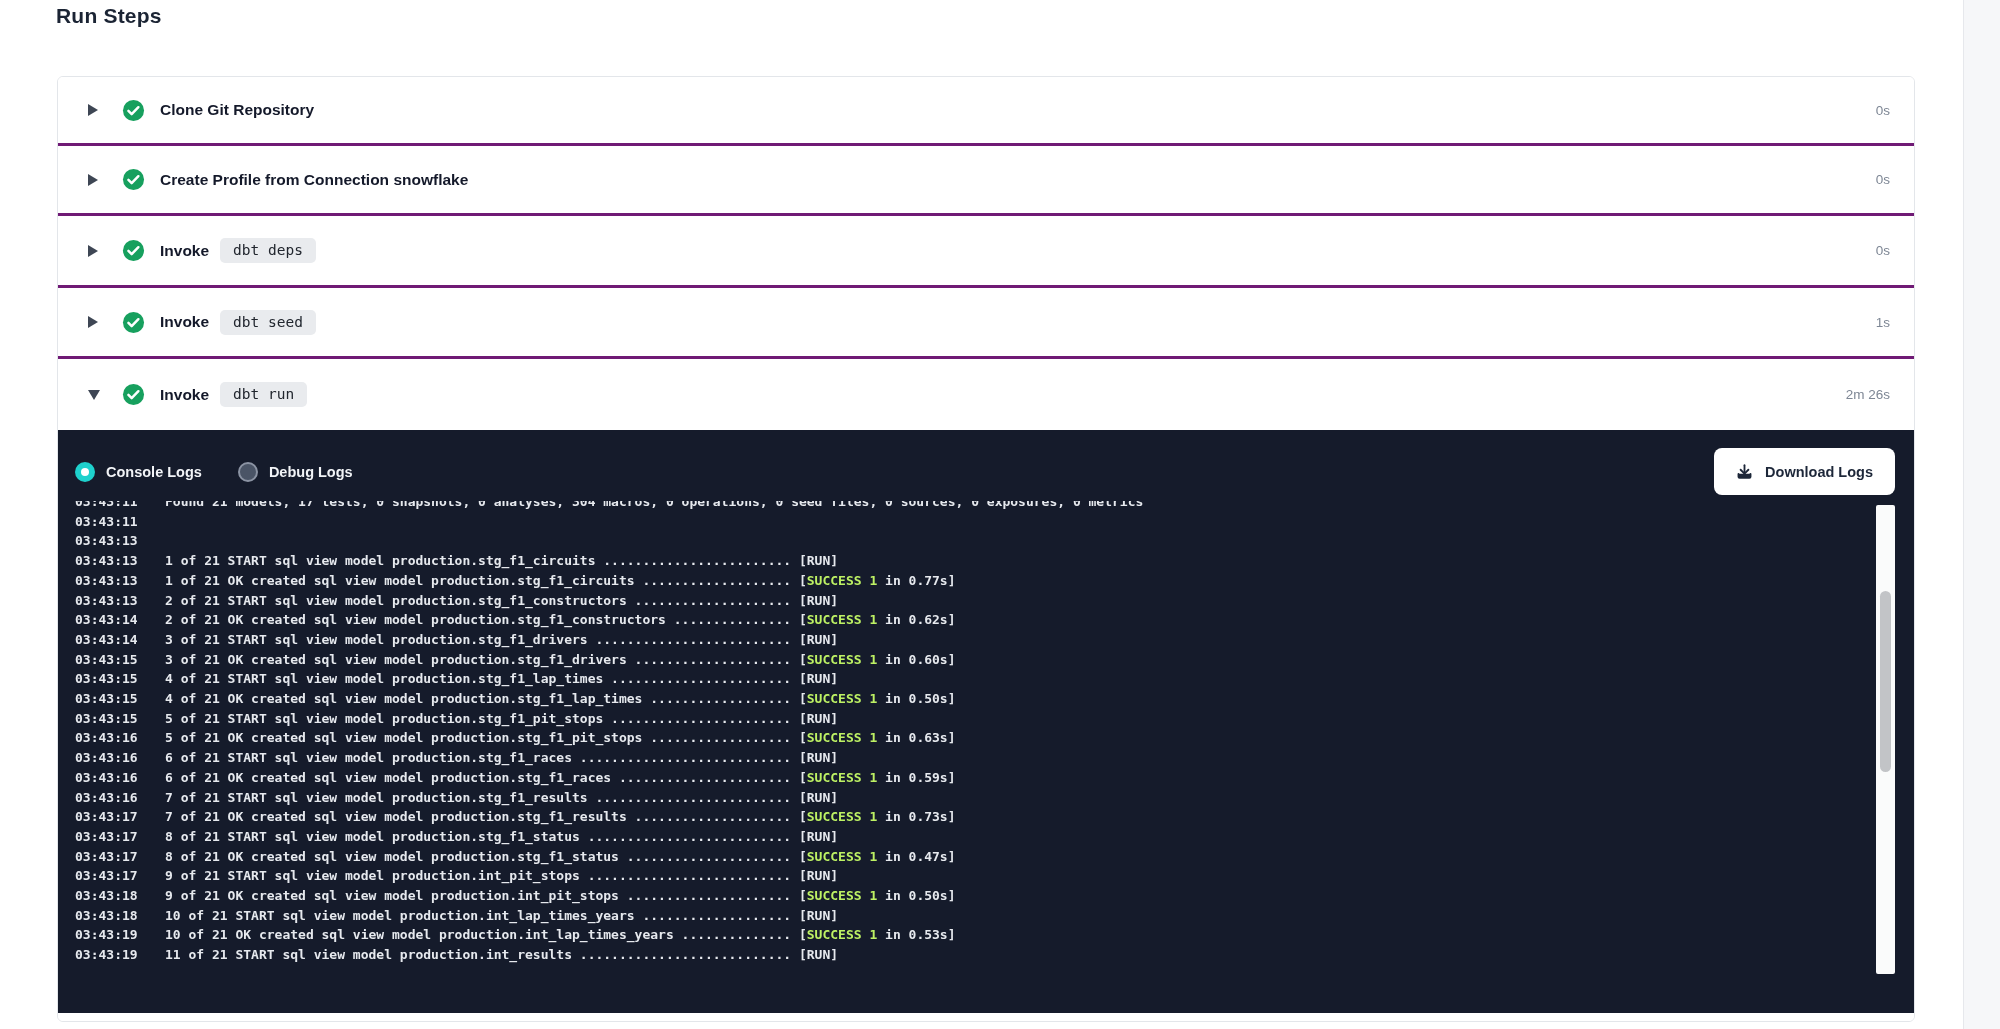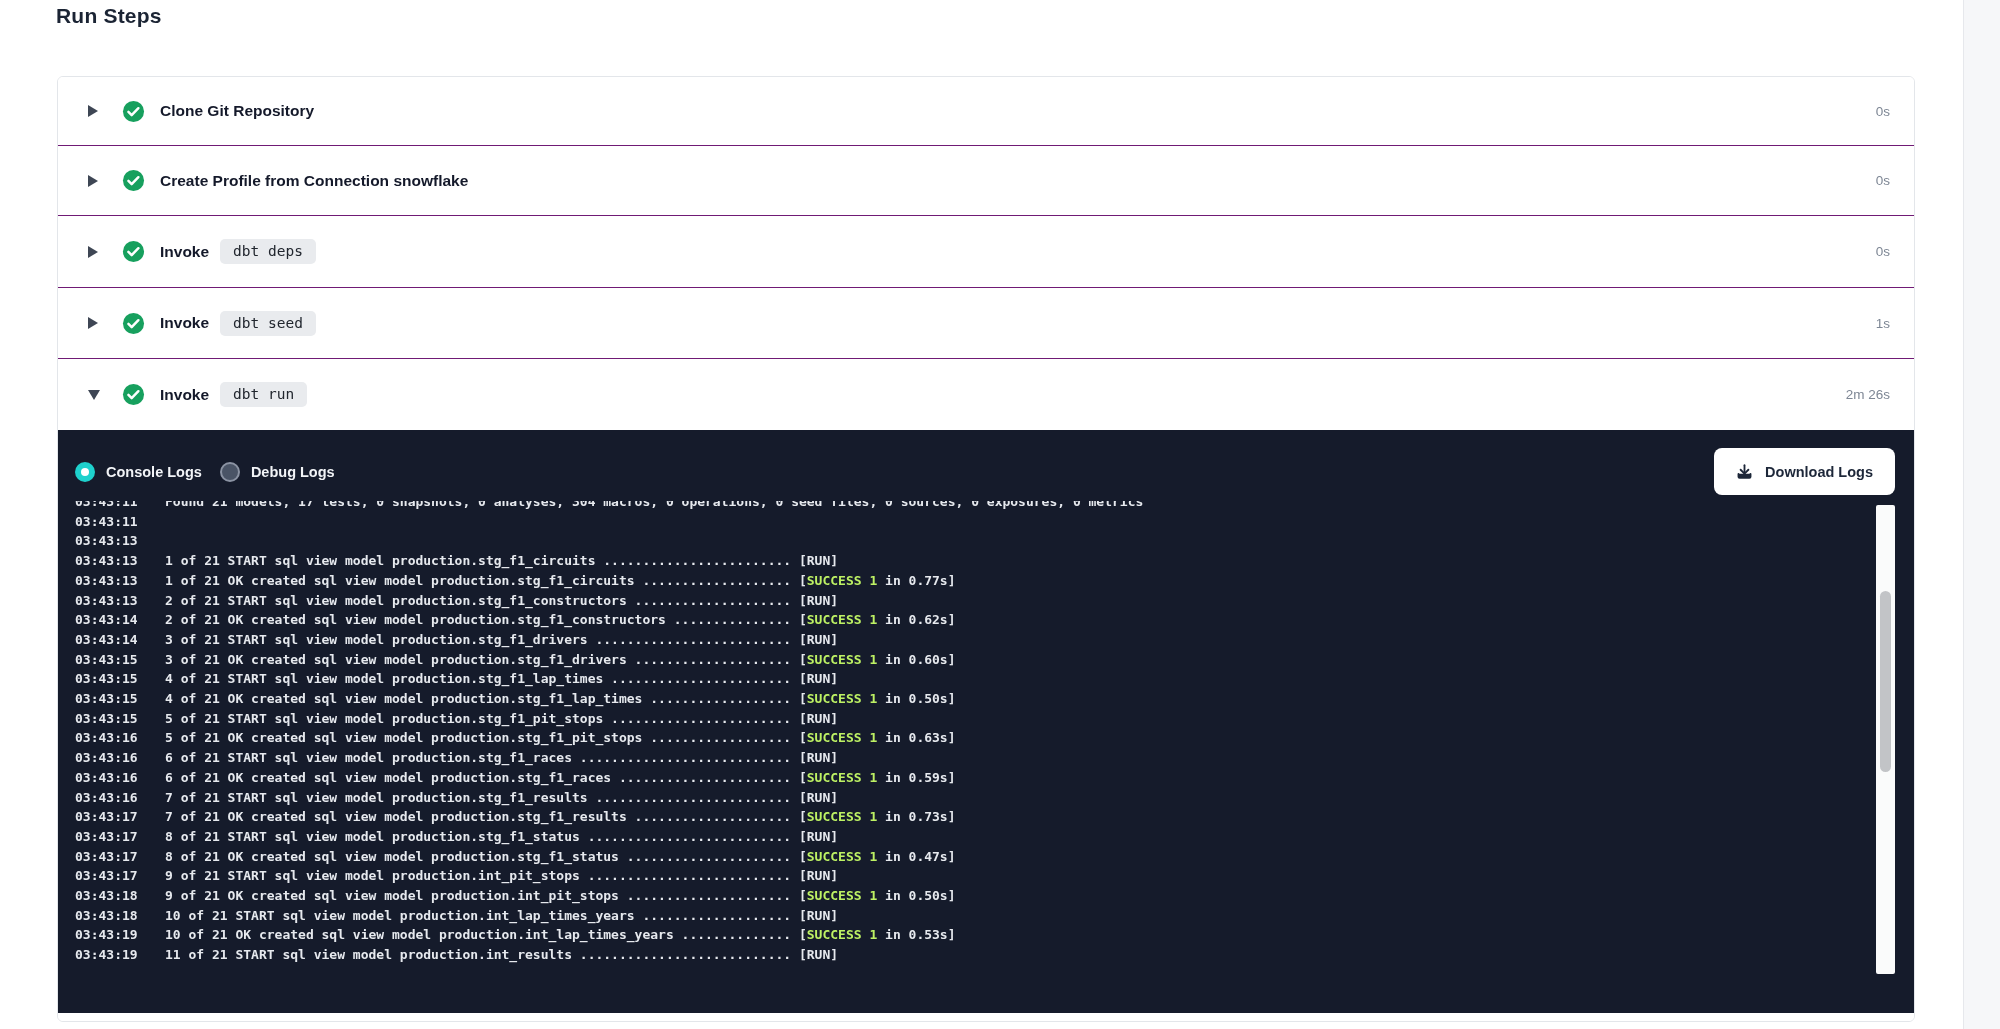--- a/index.html
+++ b/index.html
@@ -23,21 +23,21 @@
 
   .card {
     position: absolute; left: 57px; top: 76px; width: 1858px; height: 946px;
     background: #ffffff; border: 1px solid #e3e6ea; border-radius: 6px;
     overflow: hidden;
   }
 
   .step-row {
     display: flex; align-items: center;
     padding: 0 24px 0 30px;
-    border-bottom: 1px solid #701a75;
+    border-bottom: 3px solid #701a75;
     cursor: pointer;
     background: #fff;
   }
   .step-row.h69 { height: 69px; } .step-row.h70 { height: 70px; }
   .step-row.h72 { height: 72px; } .step-row.h71 { height: 71px; }
   .step-row.expanded { border-bottom: none; }
 
   .caret { width: 16px; display: flex; align-items: center; justify-content: flex-start; margin-right: 18px; }
   .caret-right {
     width: 0; height: 0;
@@ -67,21 +67,21 @@
   .log-panel {
     position: relative;
     height: 583px;
     background: #151b2b;
   }
 
   .panel-toolbar {
     position: absolute; left: 17px; right: 19px; top: 18px; height: 47px;
     display: flex; align-items: center;
   }
-  .radio-group { display: flex; align-items: center; gap: 18px; justify-content: center; }
+  .radio-group { display: flex; align-items: center; gap: 36px; justify-content: center; }
   .radio-item { display: flex; align-items: center; gap: 11px; cursor: pointer; }
   .radio-circle { width: 20px; height: 20px; border-radius: 50%; position: relative; flex: 0 0 auto; }
   .radio-circle.on { background: #1ed1cd; }
   .radio-circle.on::after {
     content: ""; position: absolute; left: 6px; top: 6px; width: 8px; height: 8px;
     border-radius: 50%; background: #ffffff;
   }
   .radio-circle.off { background: #4a5466; border: 2px solid #8b93a3; }
   .radio-label { font-size: 14.5px; font-weight: 700; color: #f2f4f7; }
 

